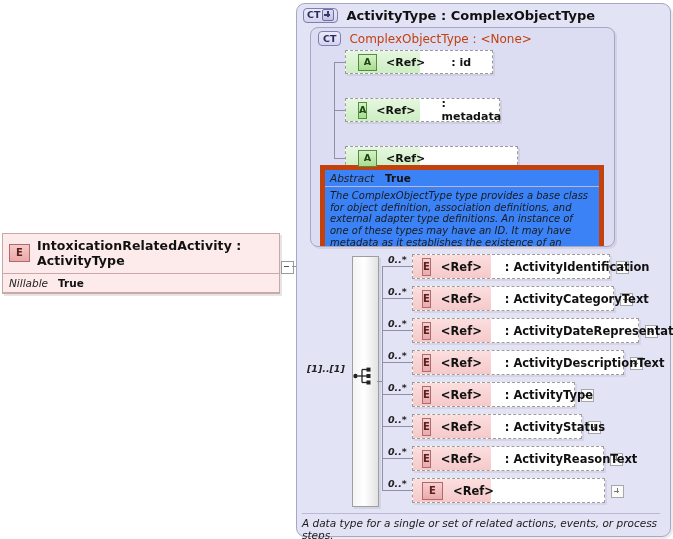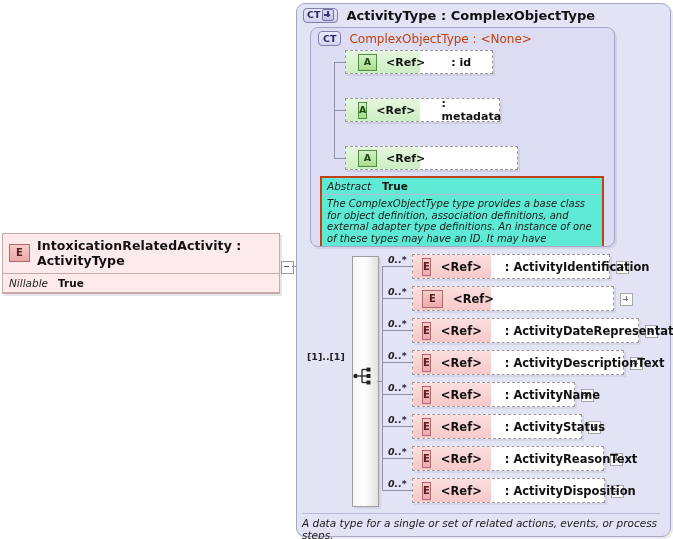--- a/index.html
+++ b/index.html
@@ -144,43 +144,43 @@
     background:linear-gradient(#d8f0c8,#a9dc90);
     border:1px solid #4f8f3f;
     display:flex;align-items:center;justify-content:center;
     font-size:9.5px;font-weight:bold;color:#1d4a12;line-height:1;
   }
   .attr-ref{position:relative;z-index:3;margin-left:9px;font-size:11px;font-weight:bold;color:#111;}
   .attr-name{position:relative;z-index:3;margin-left:26px;font-size:11px;font-weight:bold;color:#111;}
 
   
   #abstract-box{
-    position:absolute;left:9px;top:148px;width:284px;
-    border:2px solid #c2410c;
-    background:#5eead4;
+    position:absolute;left:9px;top:137px;width:284px;
+    border:5px solid #c2410c;
+    background:#3b82f6;
     box-sizing:border-box;
   }
   #abstract-box .ab-head{
     display:flex;align-items:center;gap:11px;
     padding:2px 5px;border-bottom:1px solid #b9b9d6;
   }
   #abstract-box .ab-doc{
     padding:3px 5px 4px 5px;
     font-style:italic;font-size:10px;line-height:11.7px;color:#1a1a1a;
   }
 
   
   #seq-bar{
     left:352px;top:256px;width:25px;height:249px;
     border:1px solid #9e9e9e;
     background:linear-gradient(to right,#f4f4f4,#ffffff 45%,#e2e2e2);
     box-shadow:2px 2px 0 rgba(0,0,0,0.07);
   }
   #seq-icon{left:352px;top:366px;width:25px;height:20px;}
-  #seq-label{left:307px;top:351px;font-size:9.5px;color:#222;font-weight:bold;}
+  #seq-label{left:307px;top:363px;font-style:italic;font-size:9.5px;color:#222;font-weight:bold;}
 
   
   .el-row{position:absolute;height:25px;}
   .el-shape{
     position:relative;height:25px;width:100%;box-sizing:border-box;
     border:1px dashed #a59a9a;
     background:#ffffff;
     display:flex;align-items:center;
     box-shadow:2px 2px 0 rgba(0,0,0,0.06);
   }
@@ -330,20 +330,21 @@
 </div>
 <div class="abs el-plus" style="left:616px;top:261px;"></div>
 
 <div class="abs hline" style="left:382px;top:298px;width:30px;"></div>
 <div class="abs card" style="left:388px;top:286px;">0..*</div>
 <div class="abs el-row" style="left:412px;top:286px;width:202px;">
   <div class="el-shape">
     <span class="fill"></span>
     <span class="el-badge">E</span>
     <span class="el-ref">&lt;Ref&gt;</span>
+    <span class="el-name">: ActivityCategoryText</span>
   </div>
 </div>
 <div class="abs el-plus" style="left:620px;top:293px;"></div>
 
 <div class="abs hline" style="left:382px;top:330px;width:30px;"></div>
 <div class="abs card" style="left:388px;top:318px;">0..*</div>
 <div class="abs el-row" style="left:412px;top:318px;width:227px;">
   <div class="el-shape">
     <span class="fill"></span>
     <span class="el-badge">E</span>
@@ -365,21 +366,21 @@
 </div>
 <div class="abs el-plus" style="left:630px;top:357px;"></div>
 
 <div class="abs hline" style="left:382px;top:394px;width:30px;"></div>
 <div class="abs card" style="left:388px;top:382px;">0..*</div>
 <div class="abs el-row" style="left:412px;top:382px;width:163px;">
   <div class="el-shape">
     <span class="fill"></span>
     <span class="el-badge">E</span>
     <span class="el-ref">&lt;Ref&gt;</span>
-    <span class="el-name">: ActivityName</span>
+    <span class="el-name">: ActivityType</span>
   </div>
 </div>
 <div class="abs el-plus" style="left:581px;top:389px;"></div>
 
 <div class="abs hline" style="left:382px;top:426px;width:30px;"></div>
 <div class="abs card" style="left:388px;top:414px;">0..*</div>
 <div class="abs el-row" style="left:412px;top:414px;width:170px;">
   <div class="el-shape">
     <span class="fill"></span>
     <span class="el-badge">E</span>
@@ -401,18 +402,17 @@
 </div>
 <div class="abs el-plus" style="left:610px;top:453px;"></div>
 
 <div class="abs hline" style="left:382px;top:490px;width:30px;"></div>
 <div class="abs card" style="left:388px;top:478px;">0..*</div>
 <div class="abs el-row" style="left:412px;top:478px;width:193px;">
   <div class="el-shape">
     <span class="fill"></span>
     <span class="el-badge">E</span>
     <span class="el-ref">&lt;Ref&gt;</span>
-    <span class="el-name">: ActivityDisposition</span>
   </div>
 </div>
 <div class="abs el-plus" style="left:611px;top:485px;"></div>
 
 <div class="abs" id="ct-footer" style="left:302px;">A data type for a single or set of related actions, events, or process steps.</div>
 
 </body></html>

